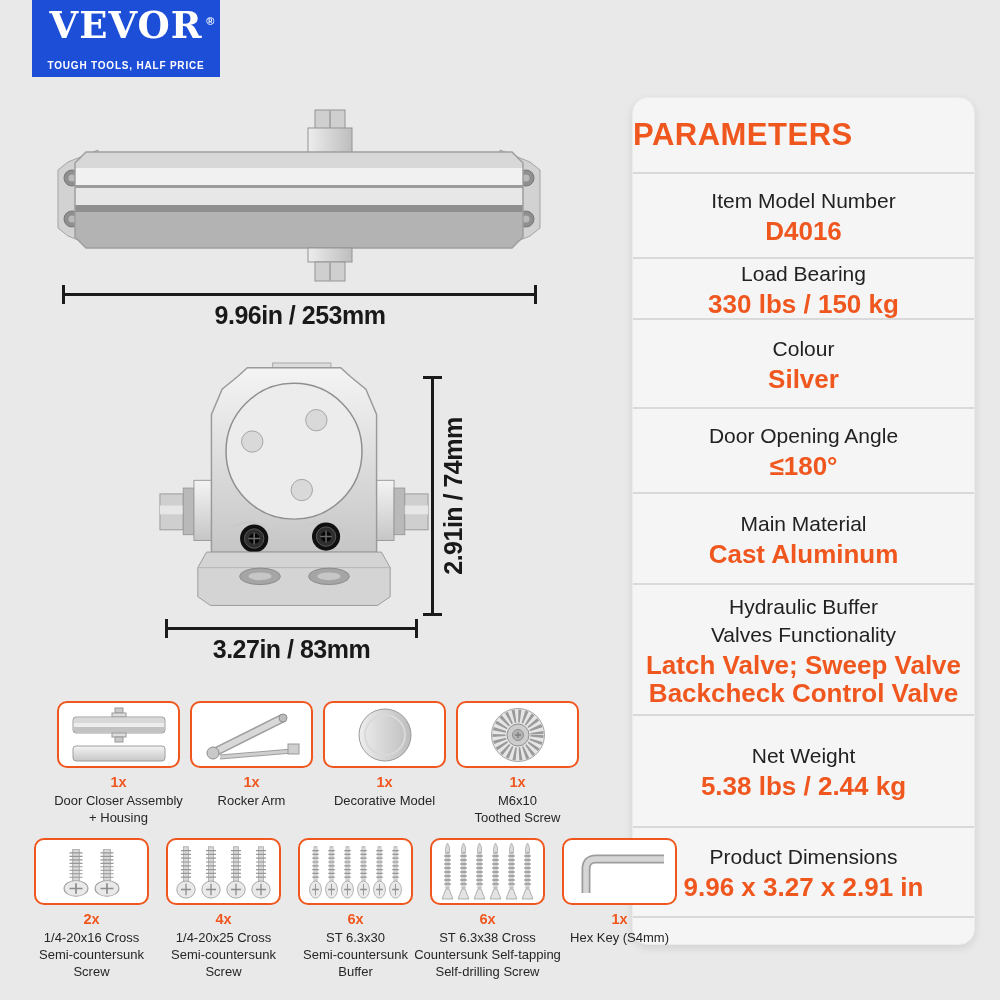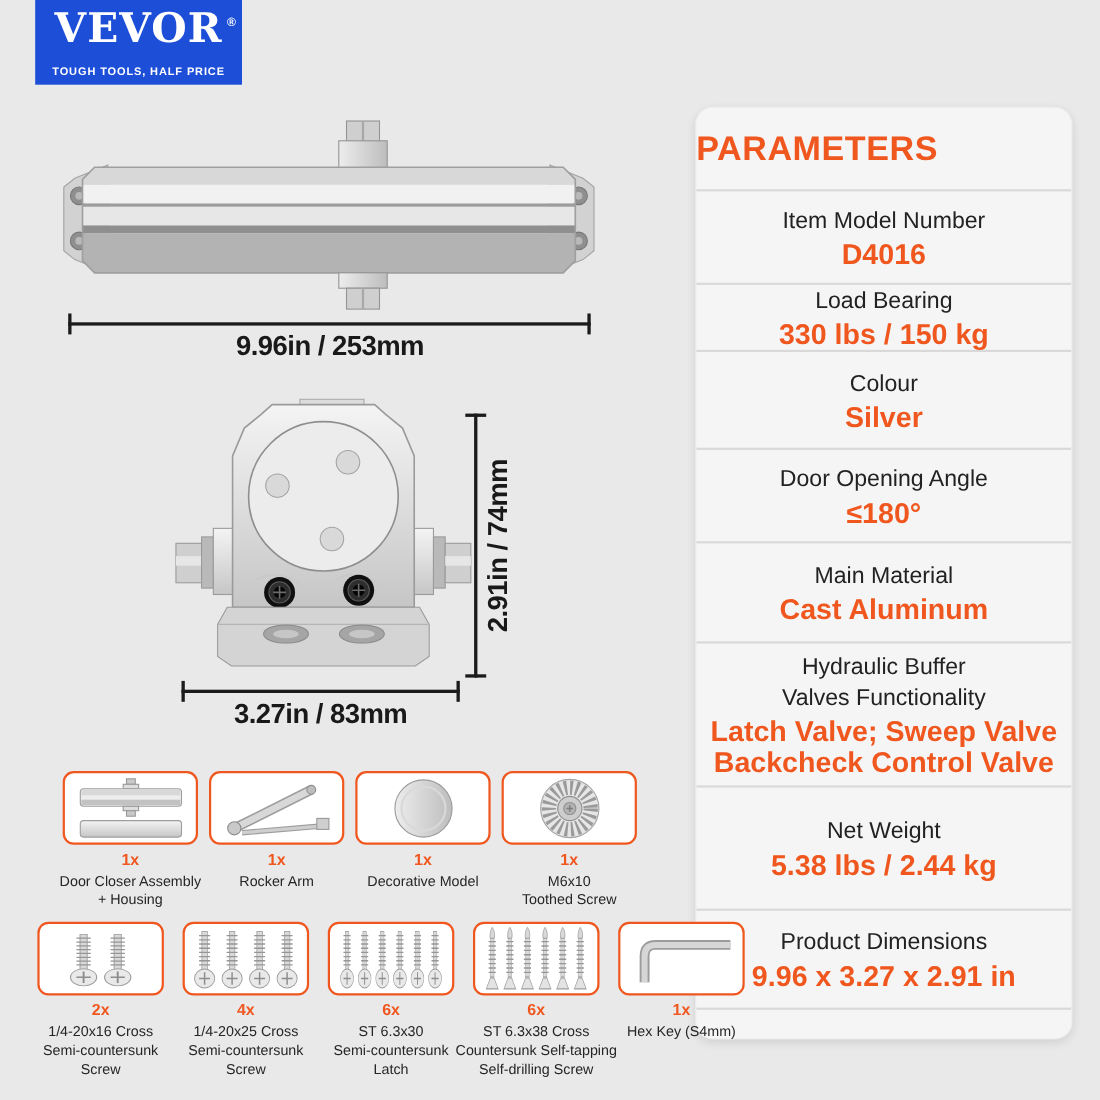--- a/index.html
+++ b/index.html
@@ -349,21 +349,21 @@
               <use href="#sym-screw-pan"></use>
             </svg>
           <svg width="13" height="57" viewBox="0 0 24 60" preserveAspectRatio="none">
               <use href="#sym-screw-pan"></use>
             </svg>
         </div>
       </div>
       <div class="pqty">6x</div>
       <div class="pname">ST 6.3x30
 Semi-countersunk
-Latch</div>
+Buffer</div>
     </div>
 
     <div class="pcell">
       <div class="pbox">
         <div class="screws" style="gap:3px">
           <svg width="13" height="60" viewBox="0 0 24 60" preserveAspectRatio="none">
               <use href="#sym-screw-drill"></use>
             </svg>
           <svg width="13" height="60" viewBox="0 0 24 60" preserveAspectRatio="none">
               <use href="#sym-screw-drill"></use>

